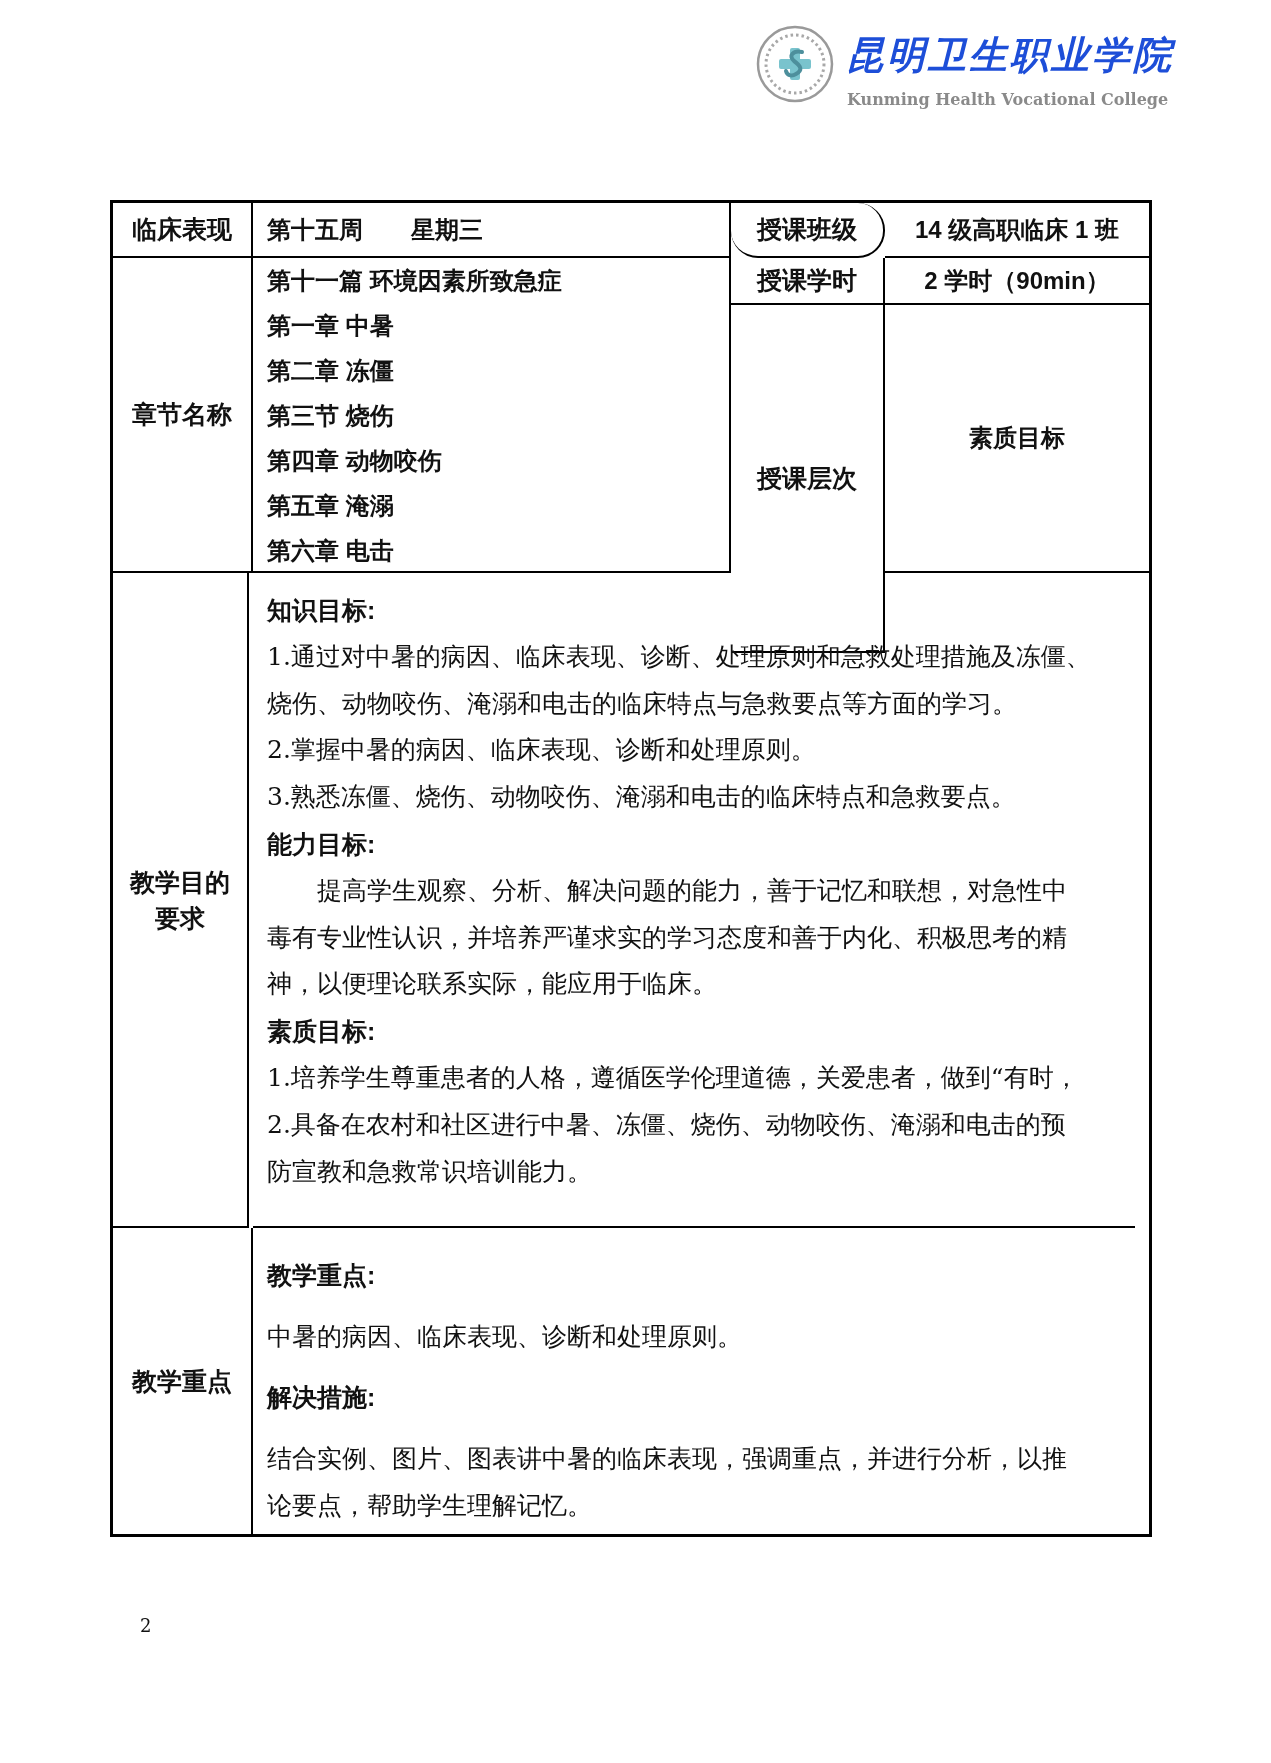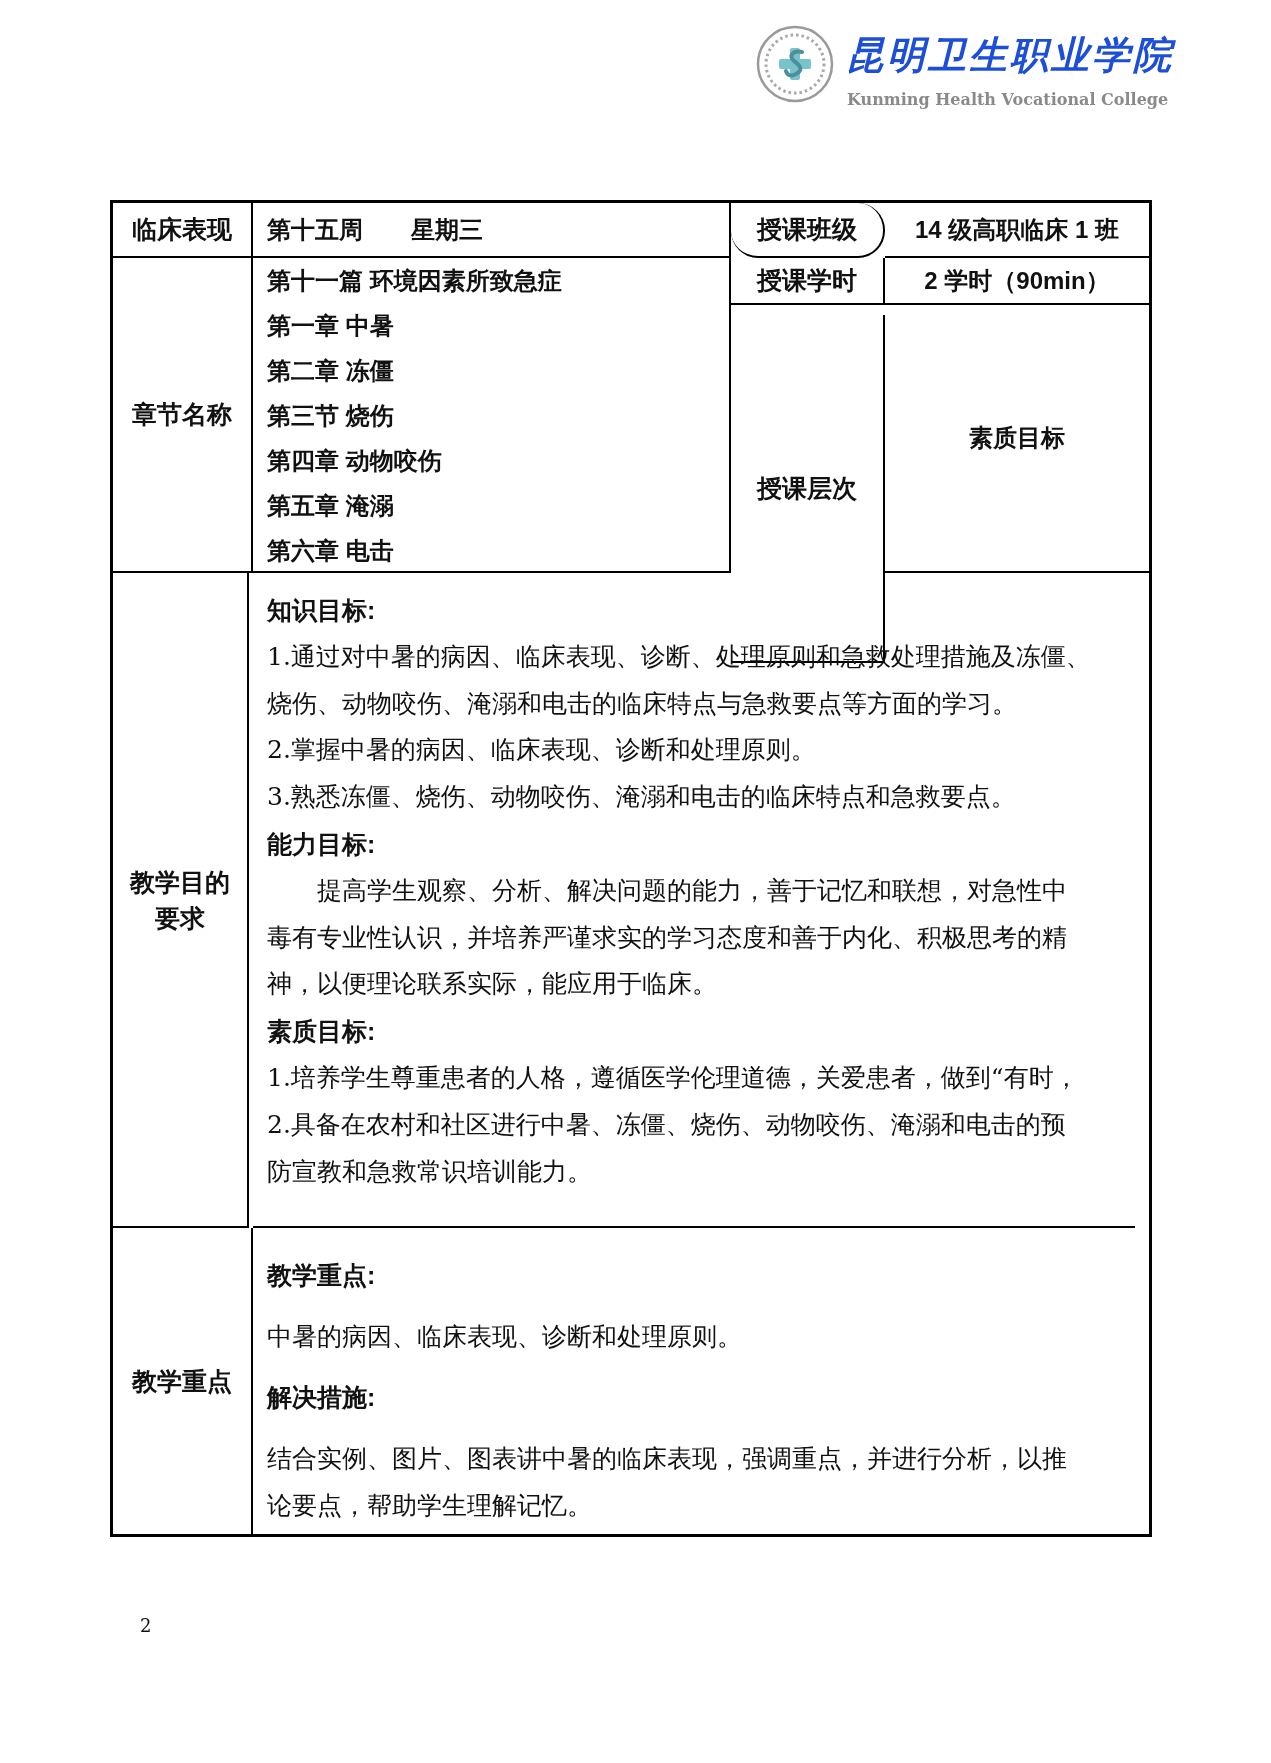--- a/index.html
+++ b/index.html
@@ -40,21 +40,21 @@
   
   .c-time-label   { left:0;    top:0;    width:140px; height:55px; }
   .c-time-value   { left:140px;top:0;    width:478px; height:55px; display:flex; align-items:center; padding-left:14px; }
   .c-class-label  { left:618px;top:0;    width:154px; height:55px;border-radius:27px; }
   .c-class-value  { left:772px;top:0;    width:264px; height:55px; }
 
   .c-chapter-label{ left:0;    top:55px; width:140px; height:315px; }
   .c-chapter-value{ left:140px;top:55px; width:478px; height:315px; padding-left:14px; }
   .c-hours-label  { left:618px;top:55px; width:154px; height:47px; }
   .c-hours-value  { left:772px;top:55px; width:264px; height:47px; }
-  .c-level-label  { left:618px;top:112px;width:154px; height:348px; }
+  .c-level-label  { left:618px;top:102px;width:154px; height:348px; }
   .c-level-value  { left:772px;top:102px;width:264px; height:268px; }
 
   .c-obj-label    { left:0;    top:370px; width:136px; height:655px; flex-direction:column; line-height:36px; }
   .c-obj-value    { left:140px;top:370px; width:882px; height:655px; padding:14px 8px 0 14px; }
 
   .c-focus-label  { left:0;    top:1025px; width:140px; height:306px; }
   .c-focus-value  { left:140px;top:1025px; width:896px; height:306px; padding:10px 8px 0 14px; }
 
   
   .ln { font-family:"DejaVu Serif", serif; font-size:25px; white-space:nowrap; }

